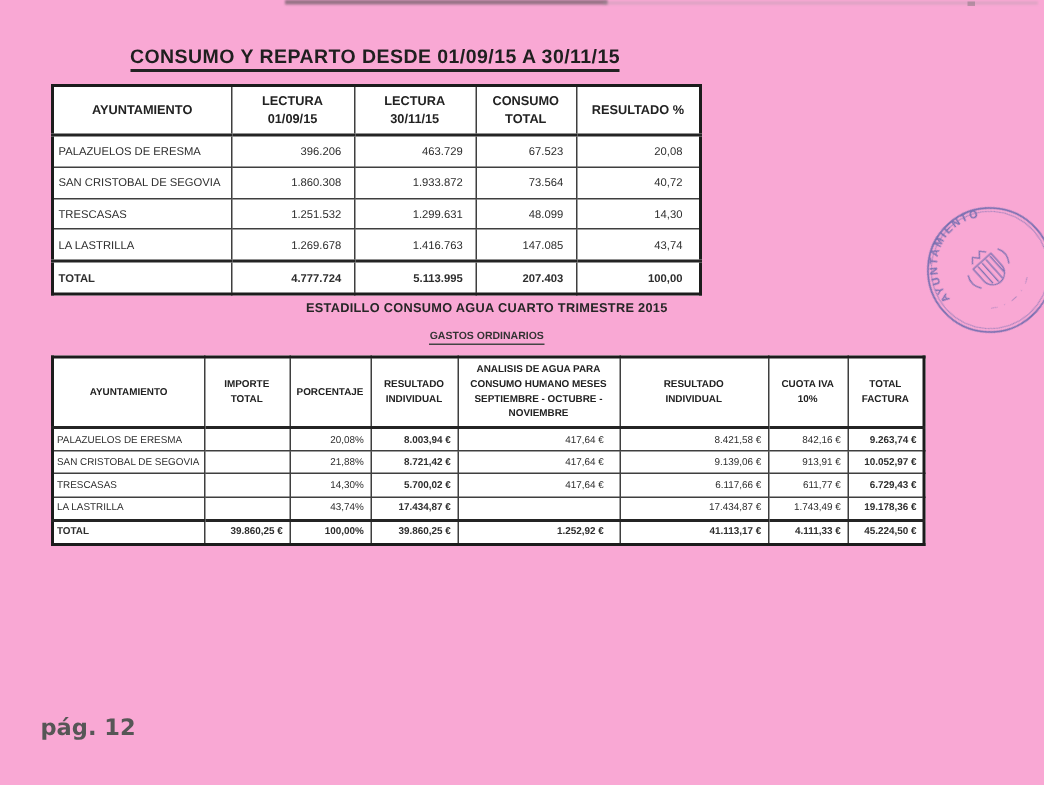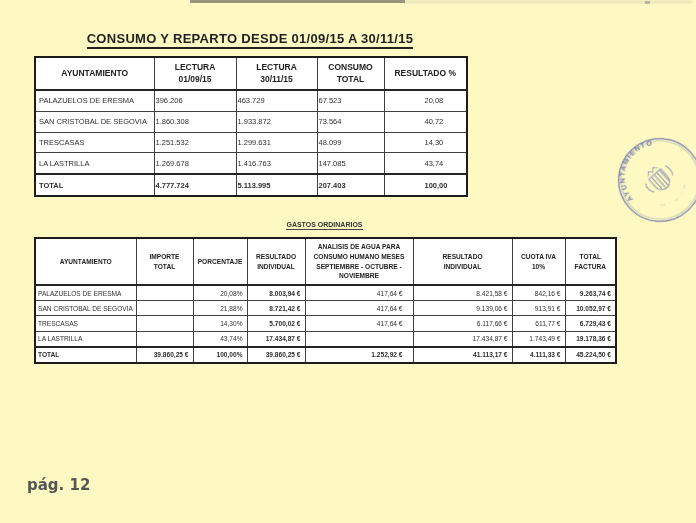--- a/index.html
+++ b/index.html
@@ -1,16 +1,16 @@
 <!DOCTYPE html>
 <html><head>
 <meta charset="utf-8">
 <style>
   html,body{margin:0;padding:0;background:#ffffff;}
-  .page{position:relative;width:696px;height:523px;background:#fef9c3;overflow:hidden;
+  .page{position:relative;width:696px;height:523px;background:#f9a8d4;overflow:hidden;
         font-family:"Liberation Sans",sans-serif;color:#2e2e2e;}
 
   
   .smudge1{position:absolute;left:190px;top:0;width:215px;height:3px;background:#474747;
            opacity:.55;filter:blur(.7px);}
   .smudge2{position:absolute;left:402px;top:1px;width:290px;height:2px;background:#9a9a9a;
            opacity:.30;filter:blur(.8px);}
   .smudge3{position:absolute;left:645px;top:1px;width:5px;height:3px;background:#6a6a6a;
            opacity:.4;filter:blur(.5px);}
 
@@ -29,21 +29,21 @@
            background:#fff;border:2px solid #1c1c1c;}
   .doc-table th,.doc-table td{border:1px solid #3f3f3f;overflow:hidden;
            vertical-align:middle;white-space:pre-line;}
   .doc-table thead th{font-weight:bold;text-align:center;color:#222;border-bottom:2px solid #242424;}
   .doc-table tr.total td{border-top:2px solid #242424;font-weight:bold;}
 
   .t1{left:34px;top:56px;}
   .t1 thead th{height:29px;font-size:8.5px;line-height:1.3;}
   .t1 tbody td{height:17.8px;font-size:7.5px;}
   .t1 td:first-child{text-align:left;padding-left:3px;}
-  .t1 td:not(:first-child){text-align:left;padding-right:8px;margin-left:19px;}
+  .t1 td:not(:first-child){text-align:right;padding-right:8px;margin-left:19px;}
   .t1 td:nth-child(5){padding-right:11px;padding-left:40px;}
 
   .t2{left:34px;top:237px;}
   .t2 thead th{height:43px;font-size:6.6px;line-height:1.45;}
   .t2 tbody td{height:12.2px;font-size:6.6px;}
   .t2 td:first-child{text-align:left;padding-left:2px;}
   .t2 td:not(:first-child){text-align:right;padding-right:4px;}
   .t2 td:nth-child(5){padding-right:10px;}
   .t2 tbody td:nth-child(4),.t2 tbody td:nth-child(8){font-weight:bold;}
 
@@ -120,20 +120,21 @@
         <tr class="total">
           <td>TOTAL</td>
           <td>4.777.724</td>
           <td>5.113.995</td>
           <td>207.403</td>
           <td>100,00</td>
         </tr>
       </tbody>
     </table>
 
+  <div class="section-title">ESTADILLO CONSUMO AGUA CUARTO TRIMESTRE 2015</div>
   <div class="section-sub">
     <span>GASTOS ORDINARIOS</span>
   </div>
 
   <table class="doc-table t2">
     <colgroup>
       <col style="width:101px">
         <col style="width:57px">
         <col style="width:54px">
       <col style="width:58px">

